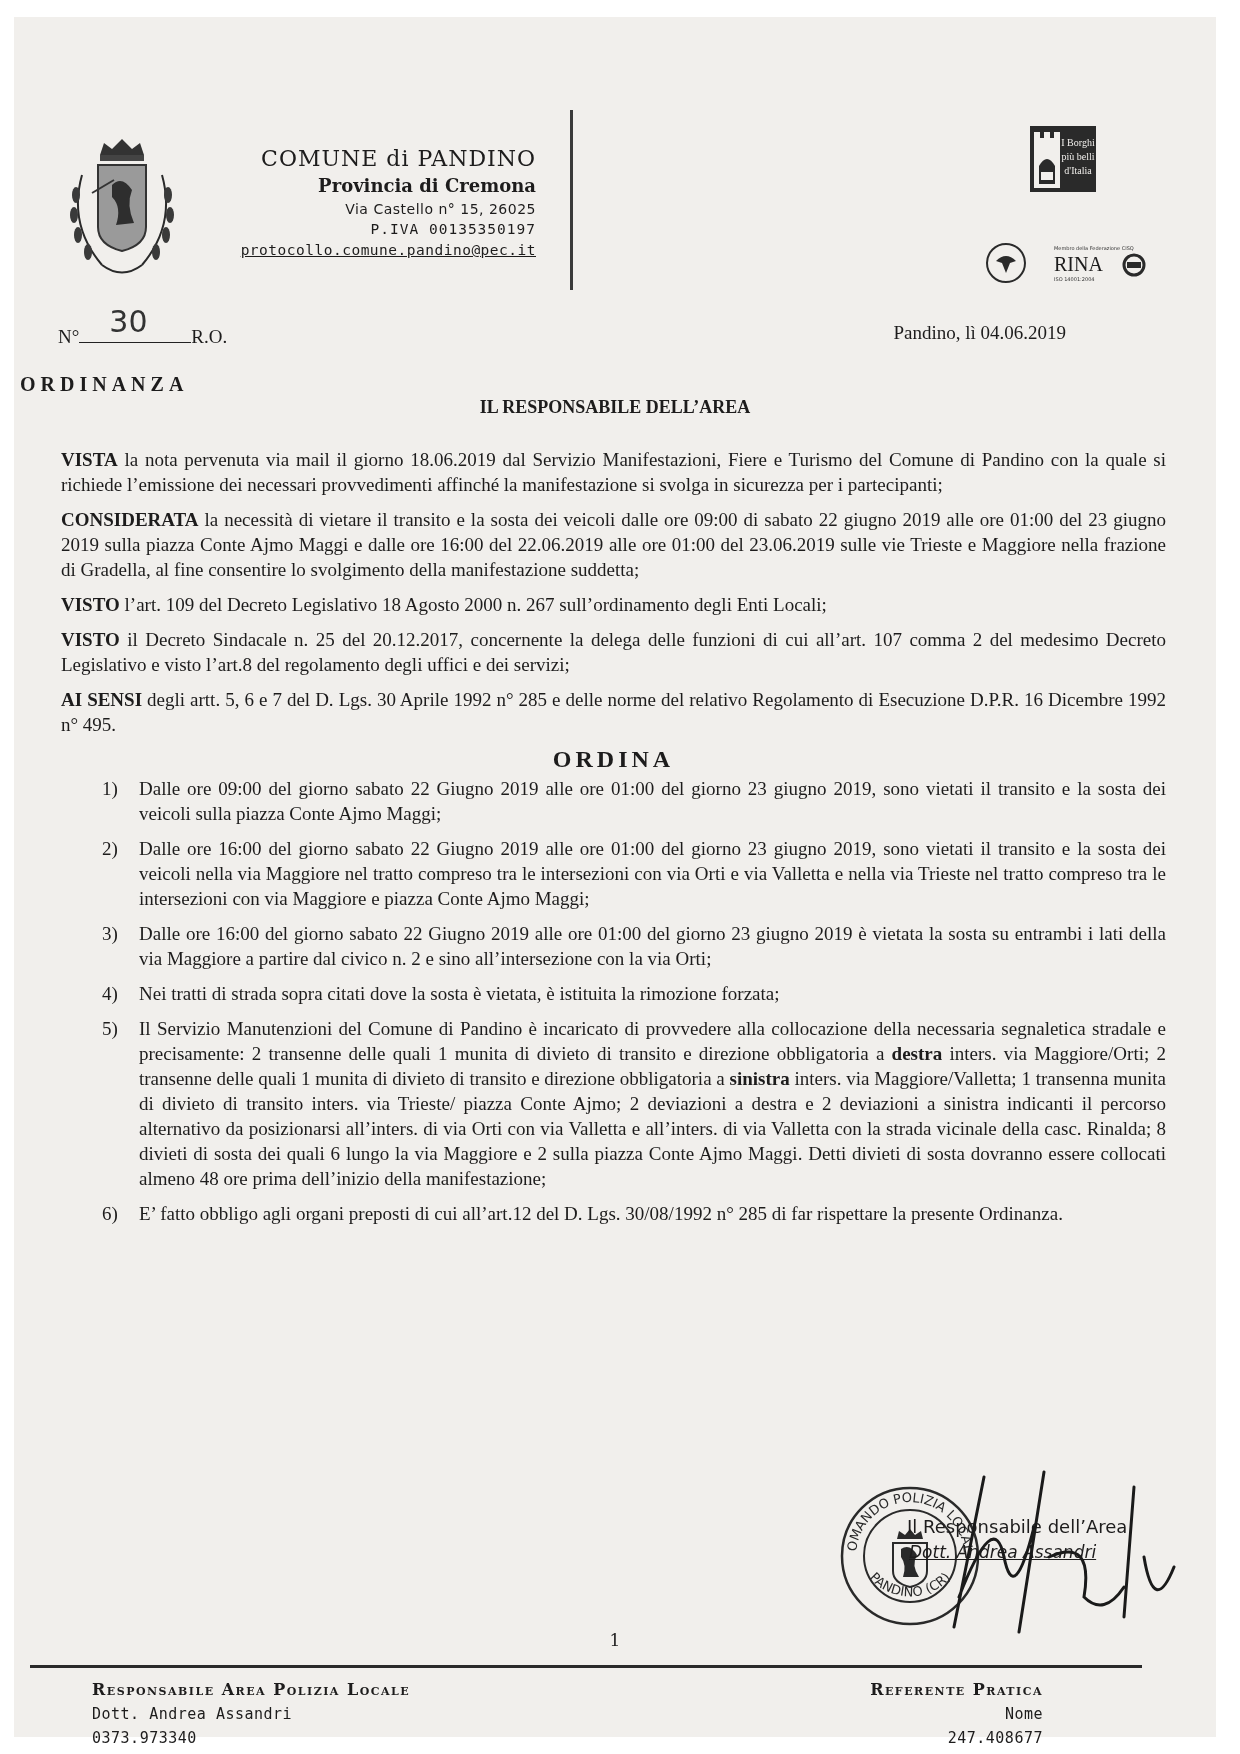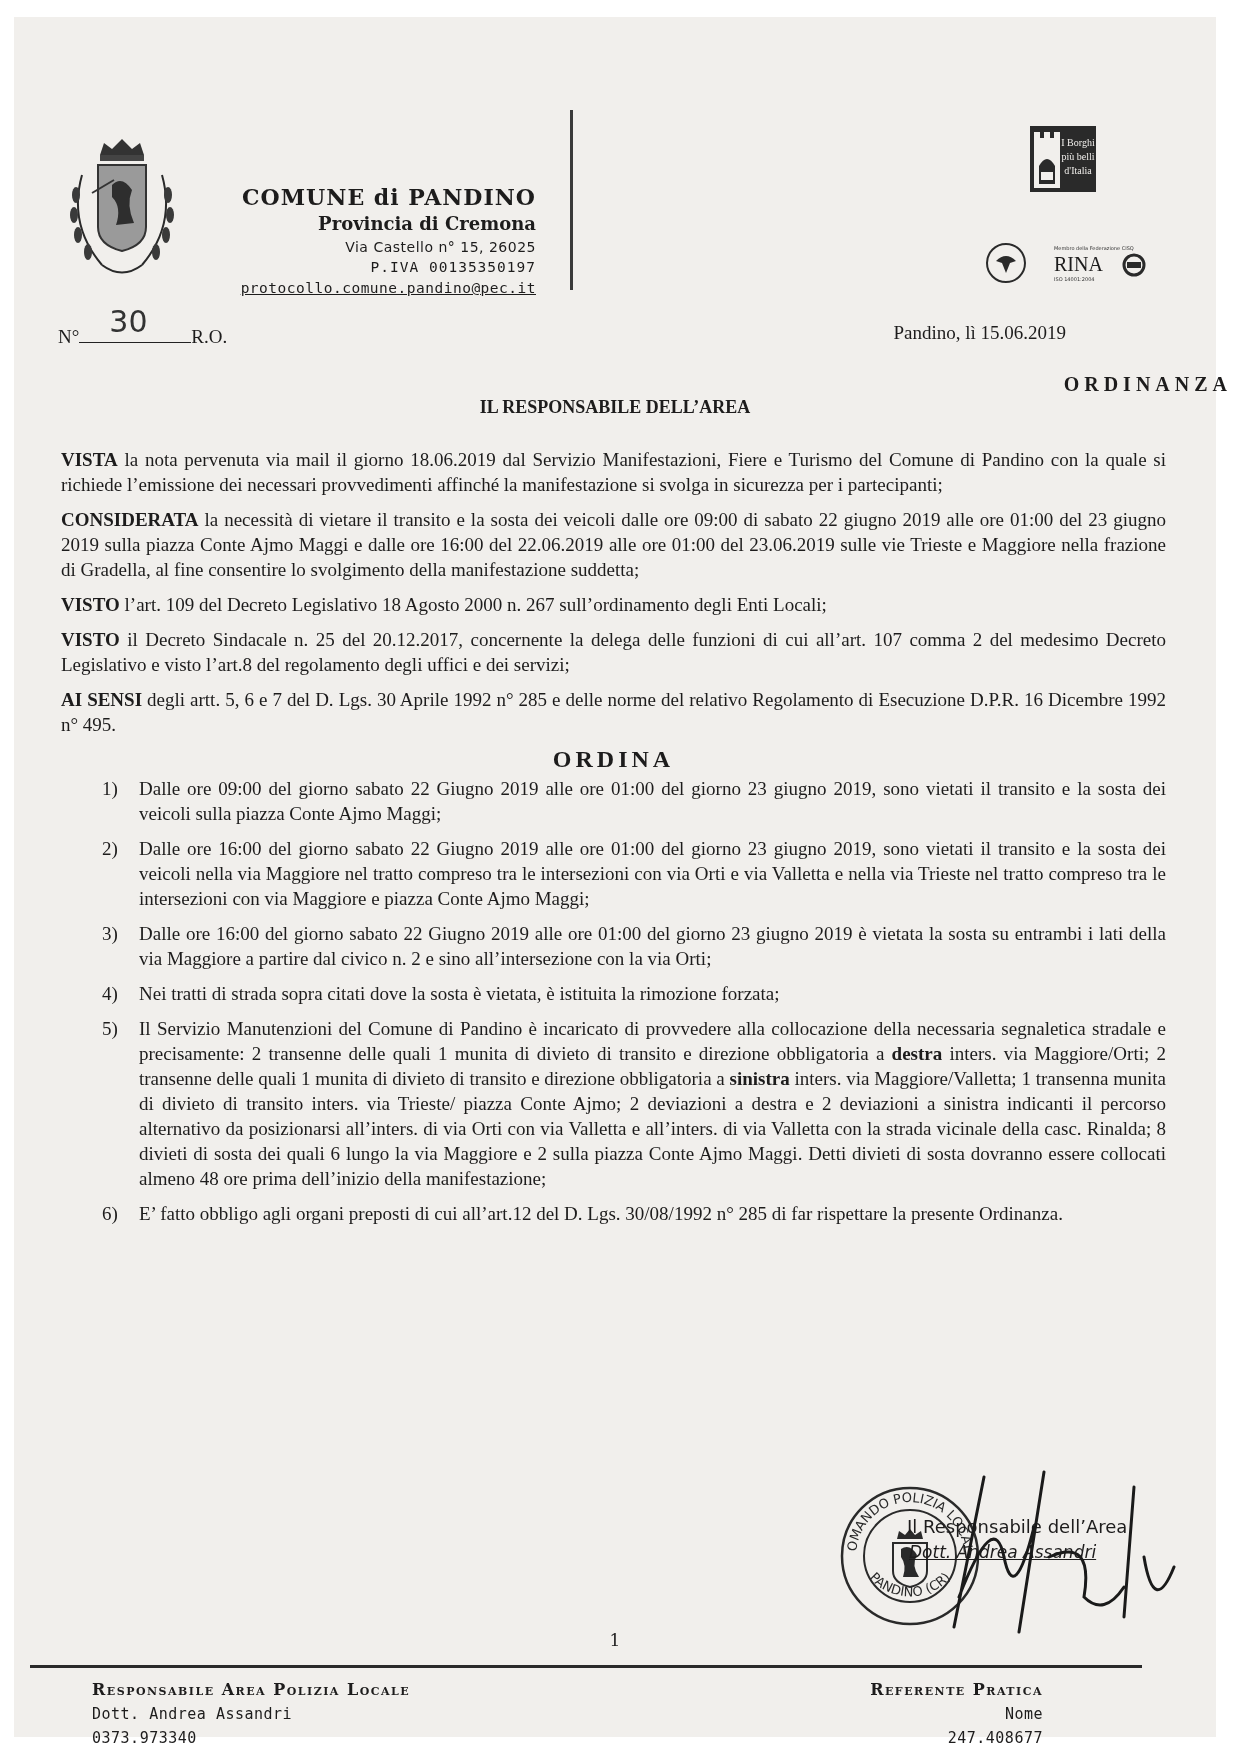--- a/index.html
+++ b/index.html
@@ -7,38 +7,38 @@
   .paper {
     position: absolute; left: 14px; top: 17px; width: 1202px; height: 1720px;
     background: #f1efec;
     font-family: "Liberation Serif", serif; color: #1d1c1c;
   }
   .abs { position: absolute; }
 
   
   .crest { left: 48px; top: 118px; width: 120px; height: 150px; }
   .org { right: 680px; top: 128px; text-align: right; font-family: "DejaVu Serif", serif; }
-  .org-name { font-size: 22px; font-weight: bold; letter-spacing: 1px; line-height: 28px; margin-top: 38px; }
+  .org-name { font-size: 22px; font-weight: normal; letter-spacing: 1px; line-height: 28px; }
   .org-prov { font-size: 18px; font-weight: bold; line-height: 26px; }
   .org-addr { font-family: "DejaVu Sans", sans-serif; font-size: 14px; line-height: 20px; letter-spacing: 0.5px; }
   .org-piva { font-family: "DejaVu Sans Mono", monospace; font-size: 14.5px; line-height: 20px; letter-spacing: 1px; }
   .org-mail { font-family: "DejaVu Sans Mono", monospace; font-size: 14.5px; line-height: 22px; text-decoration: underline; letter-spacing: 0.5px; }
   .divider-v { left: 556px; top: 93px; width: 3px; height: 180px; background: #3a3a3a; }
 
   
   .borghi { left: 1016px; top: 109px; width: 66px; height: 66px; background: #0f766e; }
   .rina { left: 970px; top: 222px; width: 190px; height: 46px; }
 
   
   .num-row { left: 44px; top: 305px; font-size: 19px; }
   .num-line { display: inline-block; width: 112px; border-bottom: 1.5px solid #222; text-align: center; position: relative; height: 20px; vertical-align: baseline; }
   .num-hand { position: absolute; left: 30px; top: -18px; font-family: "DejaVu Sans", sans-serif; font-size: 30px; font-weight: normal; color: #333; }
   .date { right: 150px; top: 305px; font-size: 19px; }
 
-  .title1 { left: 16px; width: 100%; top: 356px; text-align: right; font-size: 20px; font-weight: bold; letter-spacing: 5px; }
+  .title1 { left: 6px; width: 100%; top: 356px; text-align: left; font-size: 20px; font-weight: bold; letter-spacing: 5px; }
   .title2 { left: 0; width: 100%; top: 380px; text-align: center; font-size: 18px; font-weight: bold; }
 
   .body { left: 47px; top: 430px; width: 1105px; font-size: 19px; line-height: 25px; text-align: justify; }
   .para { margin: 0 0 10px 0; }
   .para b { font-weight: bold; }
   .ordina-h { text-align: center; font-weight: bold; font-size: 24px; letter-spacing: 4px; margin: 6px 0 4px 0; }
   .olist { margin: 0; padding: 0; list-style: none; }
   .oitem { position: relative; padding-left: 37px; margin: 0 0 10px 0; margin-left: 41px; }
   .onum { position: absolute; left: 0; top: 0; }
 
@@ -111,21 +111,21 @@
     <text x="70" y="11" font-family="DejaVu Sans, sans-serif" font-size="5" fill="#333">Membro della Federazione CISQ</text>
     <text x="70" y="32" font-family="Liberation Serif, serif" font-size="20" fill="#1d1c1c">RINA</text>
     <text x="70" y="42" font-family="DejaVu Sans, sans-serif" font-size="5" fill="#333">ISO 14001:2004</text>
     <circle cx="150" cy="26" r="10" fill="none" stroke="#2a2a2a" stroke-width="3"></circle>
     <rect x="143" y="23" width="14" height="6" fill="#2a2a2a"></rect>
   </svg>
 
   <div class="abs num-row">
     <span>N°</span><span class="num-line"><span class="num-hand">30</span></span><span>R.O.</span>
   </div>
-  <div class="abs date">Pandino, lì 15.06.2019</div>
+  <div class="abs date">Pandino, lì 04.06.2019</div>
 
   <div class="abs title1">ORDINANZA</div>
   <div class="abs title2">IL RESPONSABILE DELL’AREA</div>
 
   <div class="abs body">
     <div id="preamble">
         <div class="para"><b>VISTA</b><span> la nota pervenuta via mail il giorno 18.06.2019 dal Servizio Manifestazioni, Fiere e Turismo del Comune di Pandino con la quale si richiede l’emissione dei necessari provvedimenti affinché la manifestazione si svolga in sicurezza per i partecipanti;</span></div>
         <div class="para"><b>CONSIDERATA</b><span> la necessità di vietare il transito e la sosta dei veicoli dalle ore 09:00 di sabato 22 giugno 2019 alle ore 01:00 del 23 giugno 2019 sulla piazza Conte Ajmo Maggi e dalle ore 16:00 del 22.06.2019 alle ore 01:00 del 23.06.2019 sulle vie Trieste e Maggiore nella frazione di Gradella, al fine consentire lo svolgimento della manifestazione suddetta;</span></div>
         <div class="para"><b>VISTO</b><span> l’art. 109 del Decreto Legislativo 18 Agosto 2000 n. 267 sull’ordinamento degli Enti Locali;</span></div>
         <div class="para"><b>VISTO</b><span> il Decreto Sindacale n. 25 del 20.12.2017, concernente la delega delle funzioni di cui all’art. 107 comma 2 del medesimo Decreto Legislativo e visto l’art.8 del regolamento degli uffici e dei servizi;</span></div>

